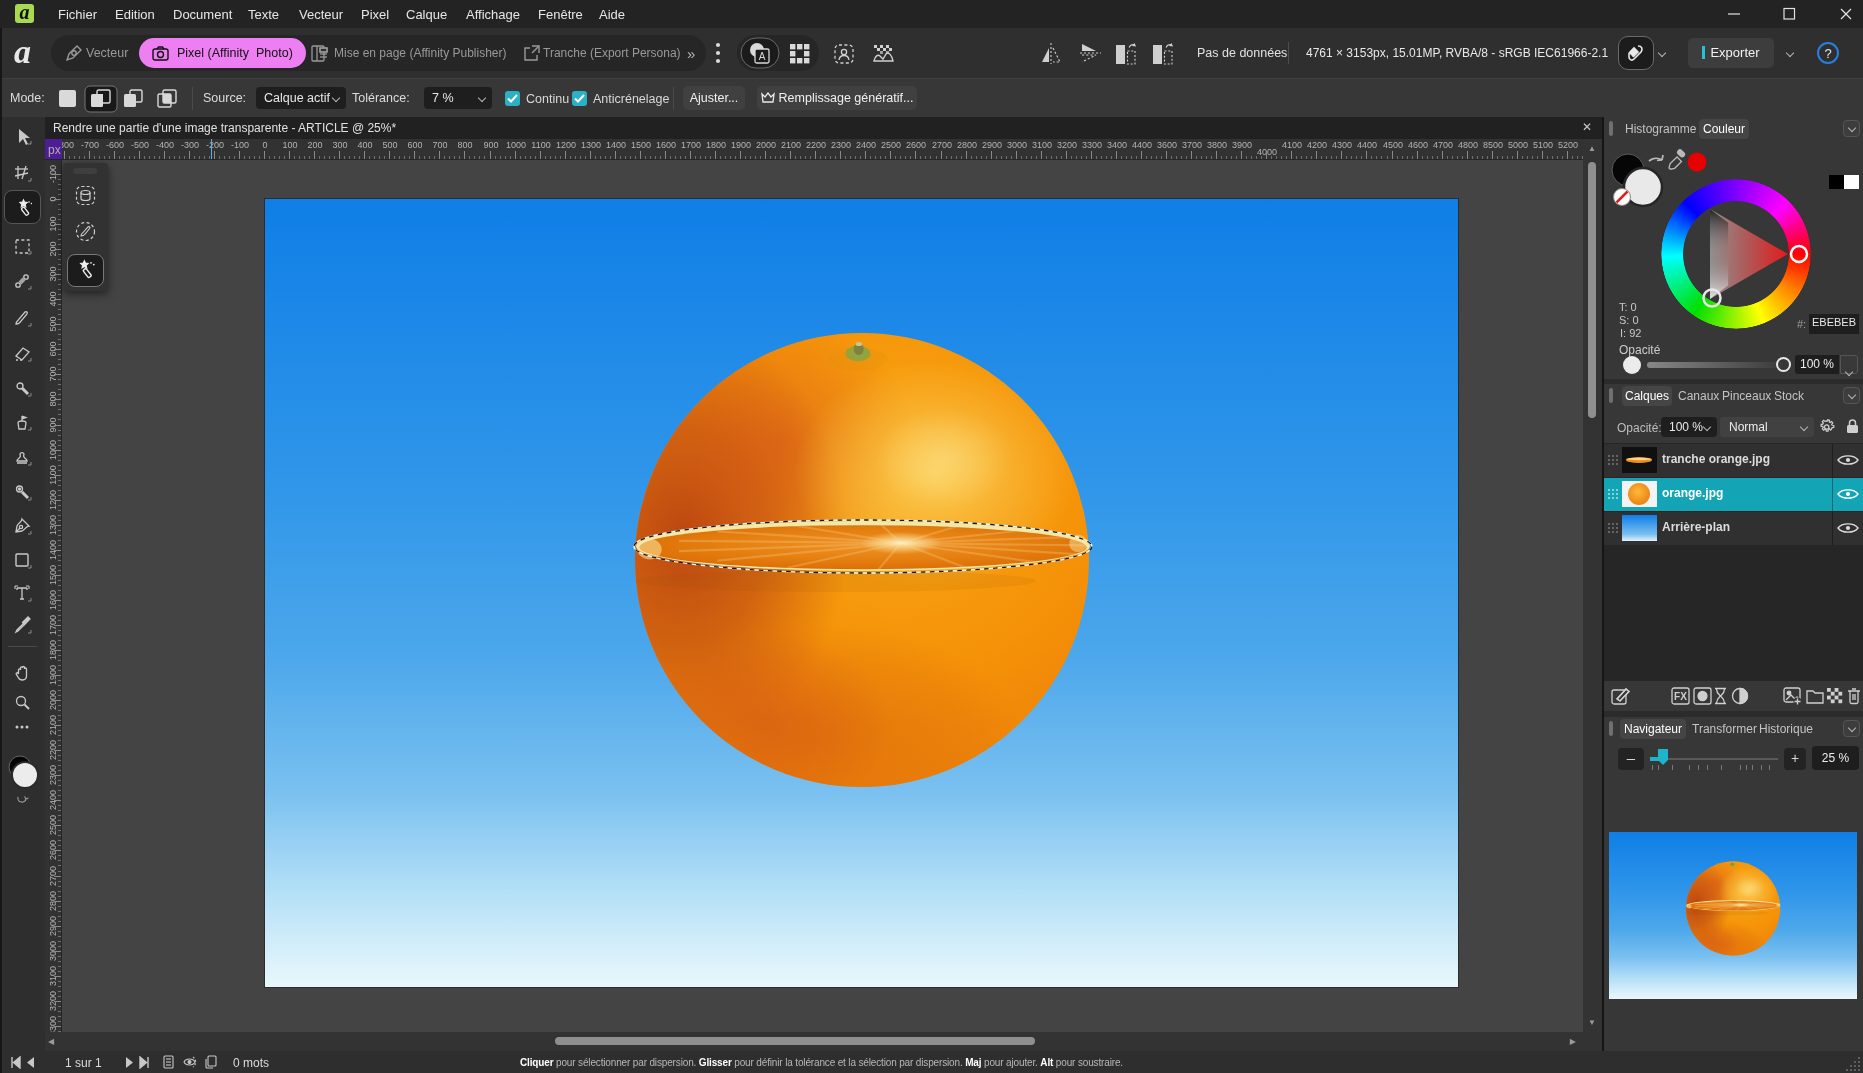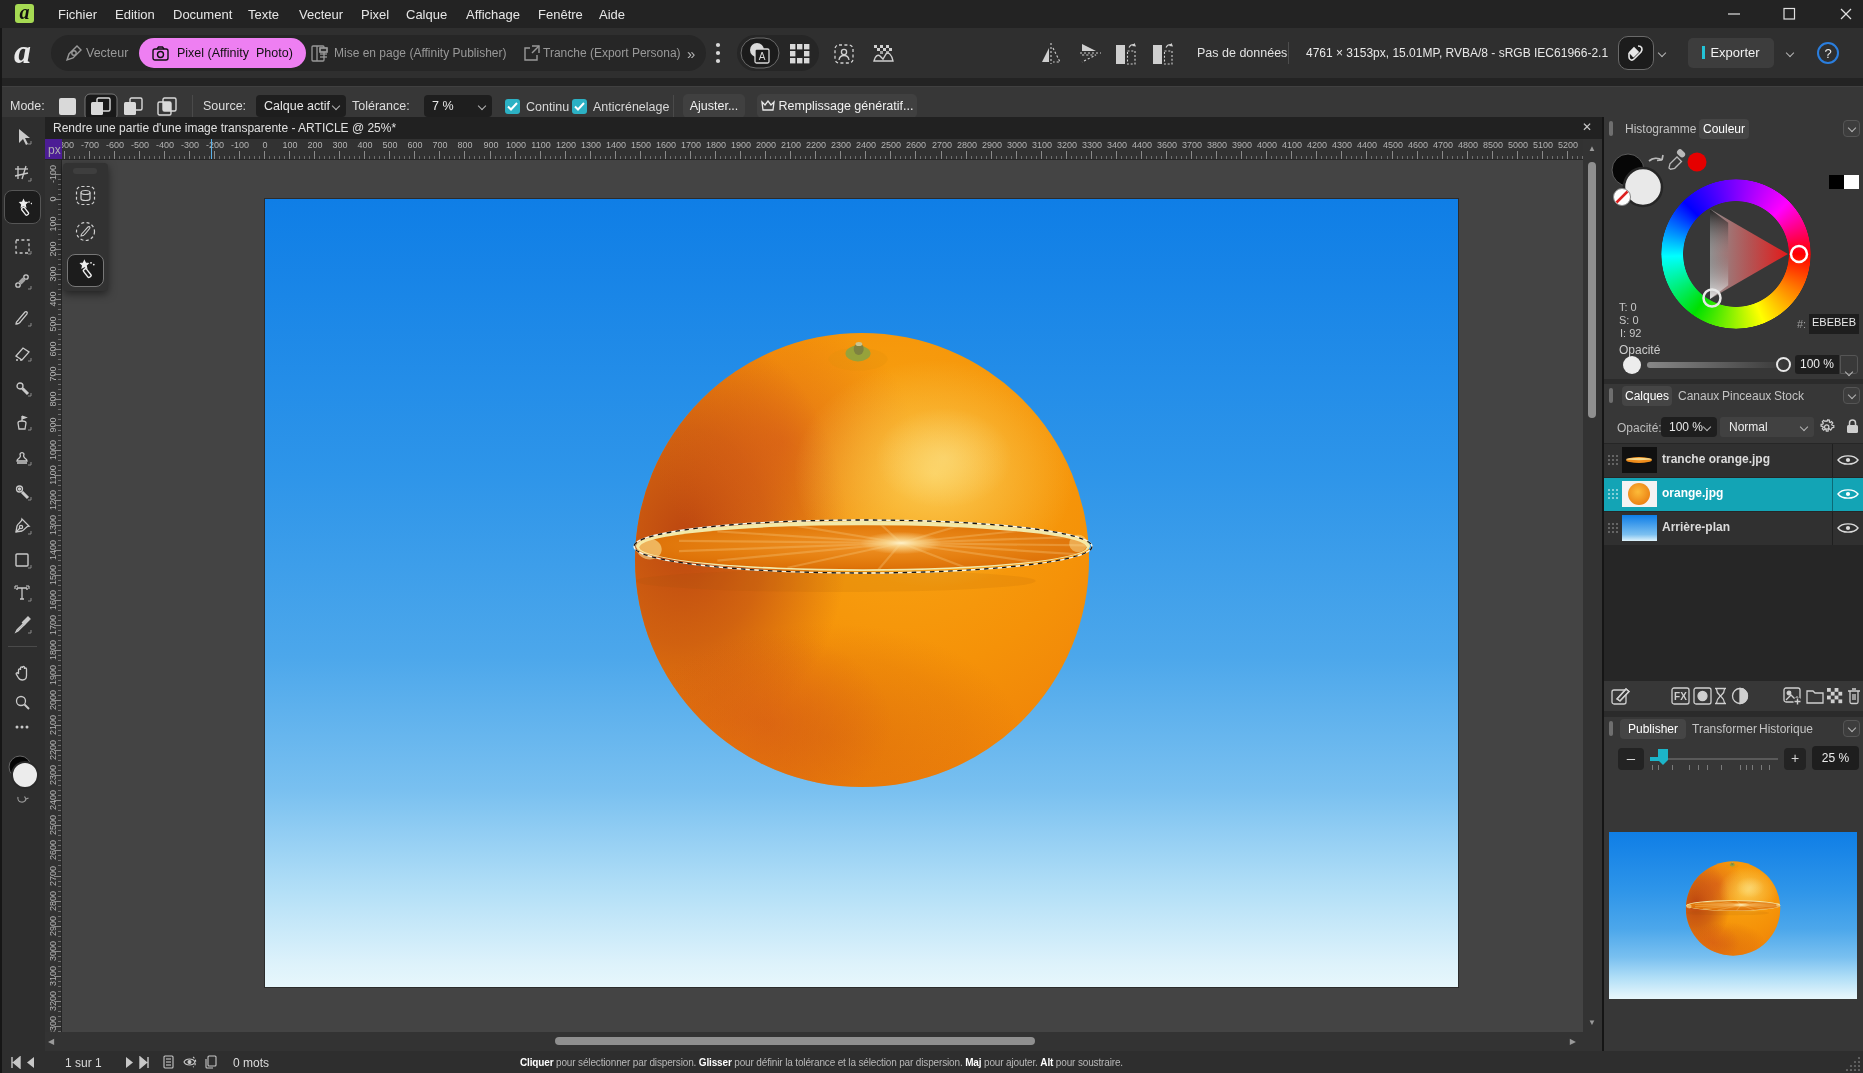--- a/index.html
+++ b/index.html
@@ -10,21 +10,21 @@
 #logo{position:absolute;left:15px;top:4px;width:19px;height:19px;background:#a6da53;border-radius:3px;
  color:#101010;text-align:center;font-family:"Liberation Serif",serif;font-style:italic;font-weight:bold;
  font-size:20px;line-height:17px;}
 #winbtns{position:absolute;right:0;top:0;width:250px;height:28px;}
 .chv{display:inline-block;width:6px;height:6px;border-right:1.5px solid #b5b5b5;border-bottom:1.5px solid #b5b5b5;transform:rotate(45deg);}
 #toolbar{position:absolute;left:0;top:28px;width:1863px;height:50px;background:#2f2f2f;}
 #persona{position:absolute;left:51px;top:7px;width:655px;height:36px;background:#262626;border-radius:18px;}
 .pbtn{position:absolute;top:0;height:36px;display:flex;align-items:center;font-size:12.5px;color:#999;}
 #pixelbtn{position:absolute;left:88px;top:3px;height:30px;border-radius:15px;background:#ee7ff2;
  display:flex;align-items:center;font-size:12.5px;color:#111;padding:0 13px;}
-#context{position:absolute;left:0;top:78px;width:1863px;height:39px;background:#373737;border-top:1px solid #404040;margin-top:8px;}
+#context{position:absolute;left:0;top:78px;width:1863px;height:39px;background:#373737;border-top:1px solid #404040;}
 .clabel{position:absolute;top:12px;font-size:12.5px;color:#dcdcdc;}
 .dd{position:absolute;top:8px;height:22px;background:#1e1e1e;border-radius:4px;color:#e8e8e8;
  font-size:12.5px;line-height:22px;padding-left:8px;}
 .cbtn{position:absolute;top:7px;height:24px;background:#404040;border-radius:5px;color:#f0f0f0;
  font-size:12.5px;line-height:24px;text-align:center;}
 .checkbox{position:absolute;top:12px;width:15px;height:15px;background:#2cb1c4;border-radius:3px;}
 .checkbox svg{position:absolute;left:1px;top:2px;}
 .cklabel{position:absolute;top:13px;font-size:12.5px;color:#d8d8d8;}
 .vsep{position:absolute;top:8px;width:1px;height:23px;background:#4a4a4a;}
 #lefttools{position:absolute;left:0;top:117px;width:45px;height:934px;background:#2e2e2e;}
@@ -700,21 +700,21 @@
     <div class="tick" style="left:1159px;top:17px;height:4px;opacity:.7;"></div>
     <div class="tick" style="left:1164px;top:17px;height:4px;opacity:.7;"></div>
     <div class="tick" style="left:1169px;top:17px;height:4px;opacity:.7;"></div>
     <div class="tick" style="left:1174px;top:17px;height:4px;opacity:.7;"></div>
     <div class="rnum" style="left:1168px;top:1px;width:24px;text-align:center;">3900</div>
     <div class="tick" style="left:1179px;top:12px;height:9px;"></div>
     <div class="tick" style="left:1184px;top:17px;height:4px;opacity:.7;"></div>
     <div class="tick" style="left:1189px;top:17px;height:4px;opacity:.7;"></div>
     <div class="tick" style="left:1194px;top:17px;height:4px;opacity:.7;"></div>
     <div class="tick" style="left:1199px;top:17px;height:4px;opacity:.7;"></div>
-    <div class="rnum" style="left:1193px;top:1px;width:24px;text-align:center;">4000</div>
+    <div class="rnum" style="left:1193px;top:8px;width:24px;text-align:center;">4000</div>
     <div class="tick" style="left:1204px;top:12px;height:9px;"></div>
     <div class="tick" style="left:1209px;top:17px;height:4px;opacity:.7;"></div>
     <div class="tick" style="left:1214px;top:17px;height:4px;opacity:.7;"></div>
     <div class="tick" style="left:1219px;top:17px;height:4px;opacity:.7;"></div>
     <div class="tick" style="left:1224px;top:17px;height:4px;opacity:.7;"></div>
     <div class="rnum" style="left:1218px;top:1px;width:24px;text-align:center;">4100</div>
     <div class="tick" style="left:1229px;top:12px;height:9px;"></div>
     <div class="tick" style="left:1234px;top:17px;height:4px;opacity:.7;"></div>
     <div class="tick" style="left:1239px;top:17px;height:4px;opacity:.7;"></div>
     <div class="tick" style="left:1244px;top:17px;height:4px;opacity:.7;"></div>
@@ -1329,21 +1329,21 @@
           <rect x="11.4" y="11.4" width="3.8" height="3.8"></rect>
         </g>
 <g transform="translate(243,2)">
           <path d="M1 4 H13 M3 4 V15 a1.5 1.5 0 0 0 1.5 1.5 h5 a1.5 1.5 0 0 0 1.5-1.5 V4 M5 2 h4 M6 7 v6 M8 7 v6"></path>
         </g>
 </g>
     </svg>
     <div class="abs" style="left:0;top:594px;width:259px;height:6px;background:#2b2b2b;"></div>
     <div class="phead" style="top:600px;">
       <div class="grip" style="top:4px;"></div>
-      <div class="ptab act" style="left:16px;width:66px;">Publisher</div>
+      <div class="ptab act" style="left:16px;width:66px;">Navigateur</div>
       <div class="ptab" style="left:88px;">Transformer</div>
       <div class="ptab" style="left:155px;">Historique</div>
       <div class="pchev" style="top:3px;"><span class="chv" style="margin-top:4px;"></span></div>
     </div>
     <div class="abs" style="left:14px;top:631px;width:26px;height:22px;background:#232323;border-radius:4px;color:#d5d5d5;font-size:15px;text-align:center;line-height:20px;">–</div>
     <div class="abs" style="left:46px;top:641px;width:128px;height:2px;background:#5a5a5a;"></div>
     <div class="abs" style="left:46px;top:640px;width:10px;height:4px;background:#1cb5c9;"></div>
     <svg class="abs" style="left:52px;top:631px" width="14" height="20">
       <path d="M2 1 H12 V12 L7 17 L2 12 Z" fill="#1cb5c9"></path>
     </svg>

